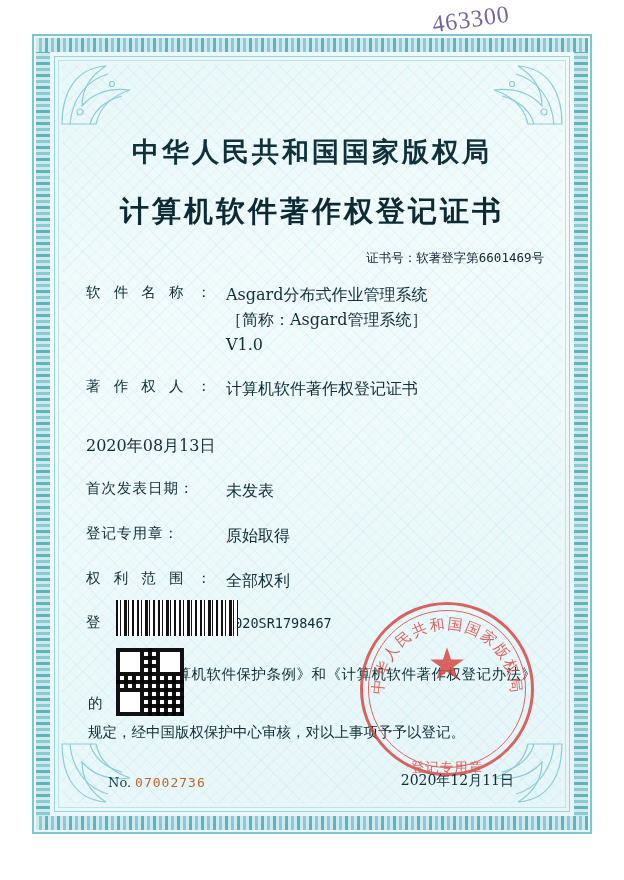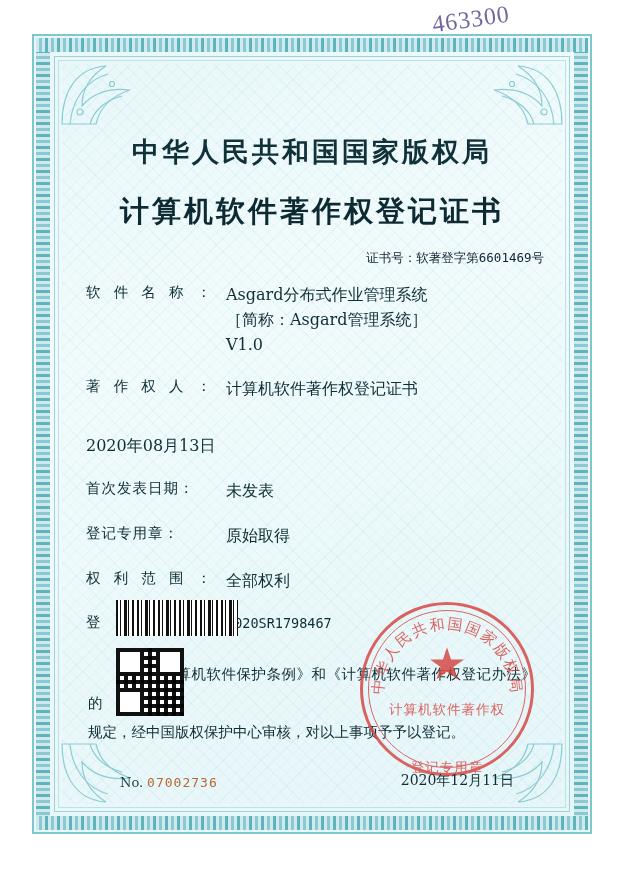--- a/index.html
+++ b/index.html
@@ -273,21 +273,21 @@
     font-family: "DejaVu Serif", serif;
     font-size: 13.5px;
     letter-spacing: 1px;
   }
   .seal .line1 { top: 96px; }
   .seal .line2 { top: 128px; margin-top: 26px; }
 
   
   .footer-no {
     position: absolute;
-    left: 88px;
+    left: 76px;
     bottom: 44px;
     font-size: 13px;
     color: #1b3b43;
     font-family: "DejaVu Serif", serif;
   }
   .footer-no .num {
     font-family: "DejaVu Sans Mono", monospace;
     color: #b5682f;
     letter-spacing: 1px;
     margin-left: 4px;
@@ -452,21 +452,20 @@
       <div class="ring2"></div>
       <svg class="arc" viewBox="0 0 168 168">
         <defs>
           <path id="arcpath" d="M 20 88 A 64 64 0 0 1 148 88"></path>
         </defs>
         <text>
           <textPath href="#arcpath" startOffset="50%" text-anchor="middle">中华人民共和国国家版权局</textPath>
         </text>
       </svg>
       <div class="star">★</div>
-      <div class="line1">计算机软件著作权</div>
       <div class="line2">登记专用章</div>
     </div>
 
     <div class="footer-no">
       <span>No.</span><span class="num">07002736</span>
     </div>
     <div class="footer-date">2020年12月11日</div>
 
   </div>
 </div>

